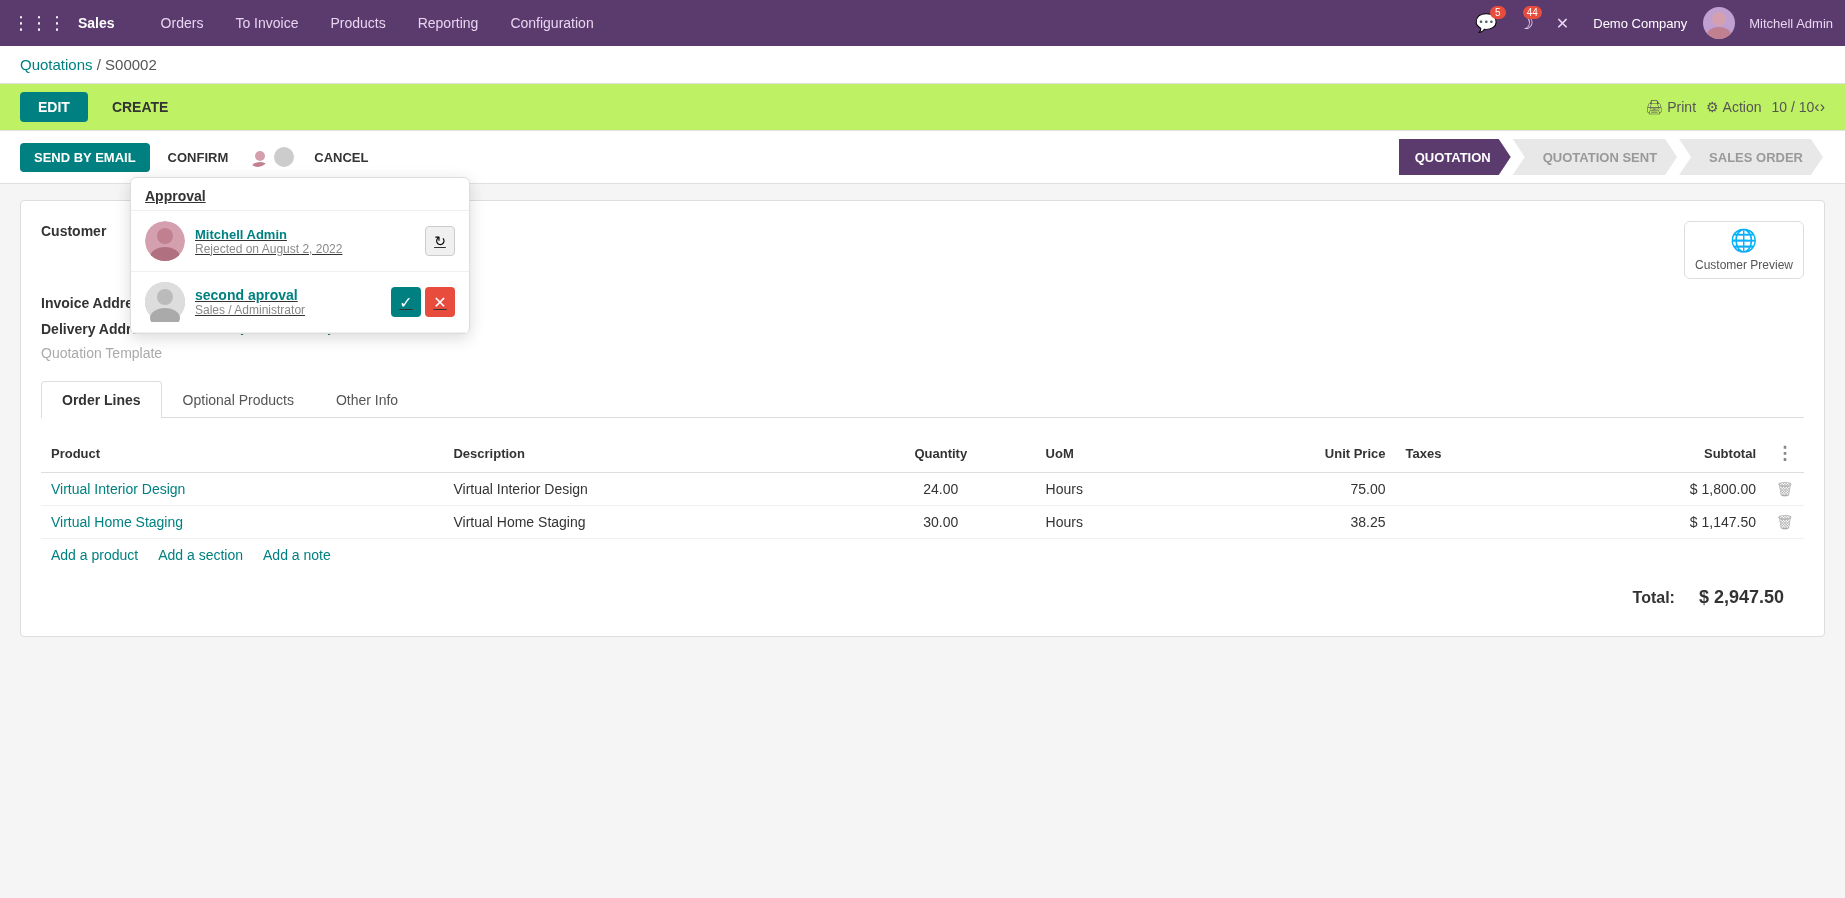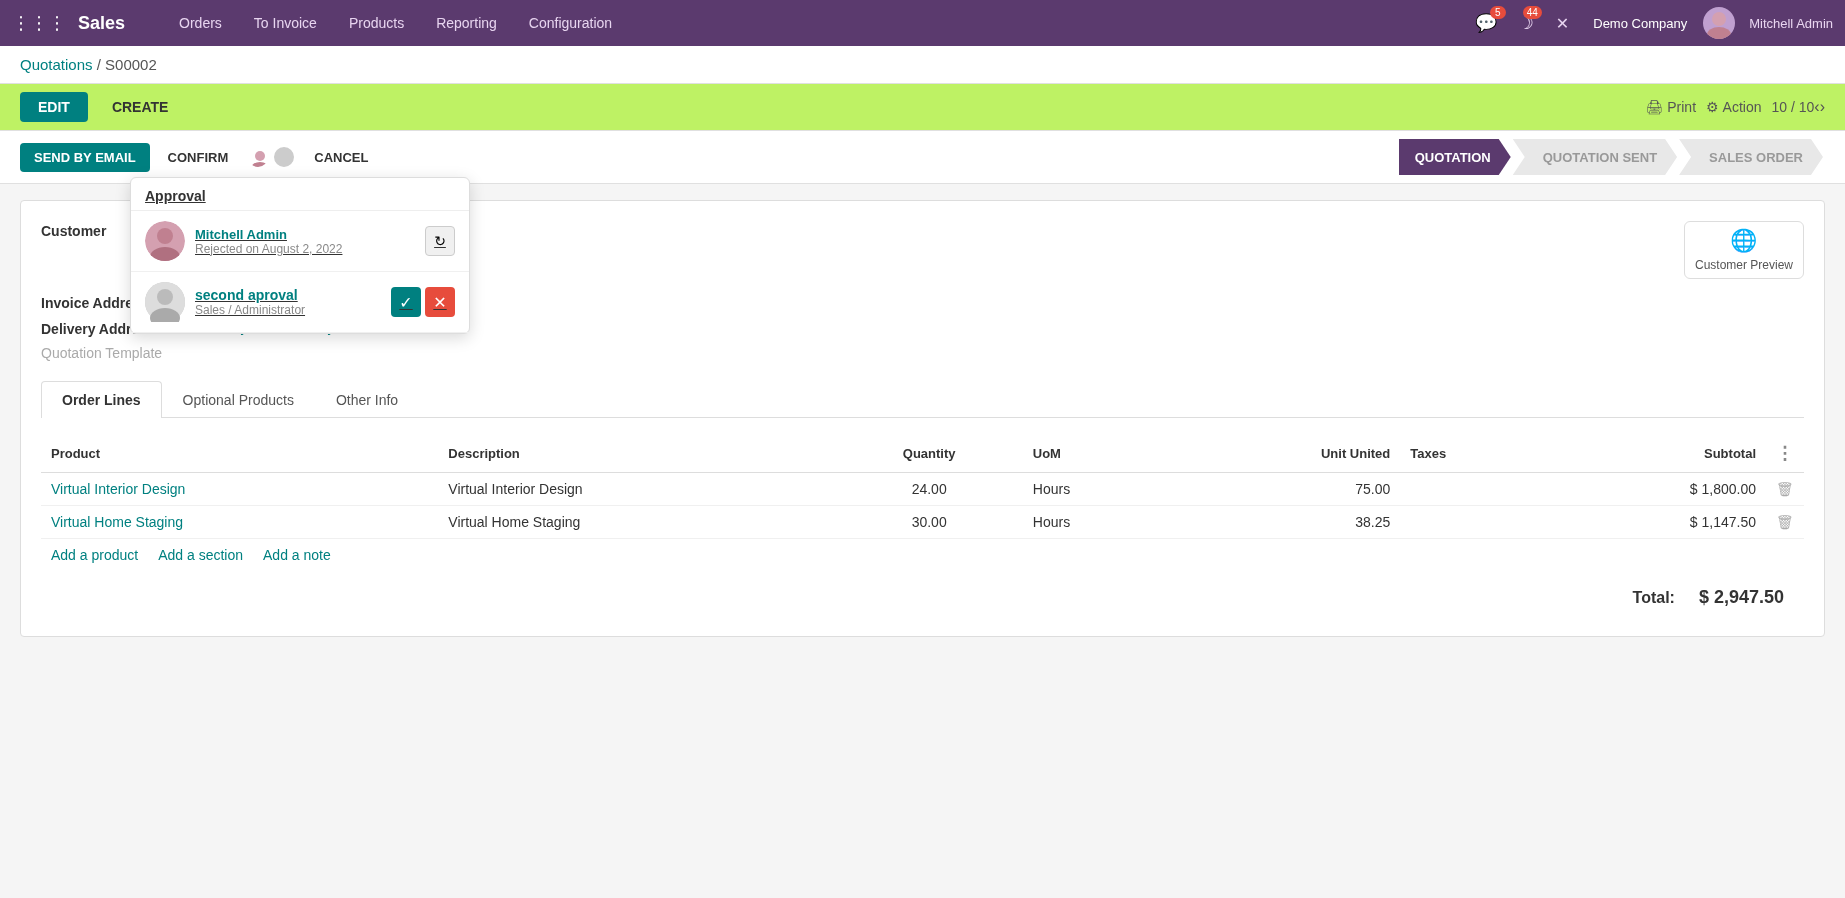--- a/index.html
+++ b/index.html
@@ -9,21 +9,21 @@
     .top-nav {
       background: #5b3a6e;
       color: #fff;
       display: flex;
       align-items: center;
       height: 46px;
       padding: 0 12px;
       gap: 4px;
     }
     .top-nav .apps-icon { margin-right: 8px; cursor: pointer; font-size: 18px; }
-    .top-nav .brand { font-weight: bold; font-size: 18px; margin-right: 36px; text-align: center; }
+    .top-nav .brand { font-weight: bold; font-size: 14px; margin-right: 28px; text-align: center; }
     .top-nav .nav-item {
       padding: 0 14px;
       height: 46px;
       display: flex;
       align-items: center;
       cursor: pointer;
       font-size: 14px;
       color: #e8d5f0;
     }
     .top-nav .spacer { flex: 1; }
@@ -519,21 +519,21 @@
     <div class="tab">Other Info</div>
   </div>
 
   <table class="order-table">
     <thead>
       <tr>
         <th>Product</th>
         <th>Description</th>
         <th style="text-align:center;">Quantity</th>
         <th>UoM</th>
-        <th style="text-align:right;">Unit United</th>
+        <th style="text-align:right;">Unit Price</th>
         <th>Taxes</th>
         <th style="text-align:right;">Subtotal</th>
         <th style="width:24px;"><span class="col-menu">⋮</span></th>
       </tr>
     </thead>
     <tbody id="order-lines-body">
 
     <tr>
       <td class="product-link">Virtual Interior Design</td>
       <td>Virtual Interior Design</td>

